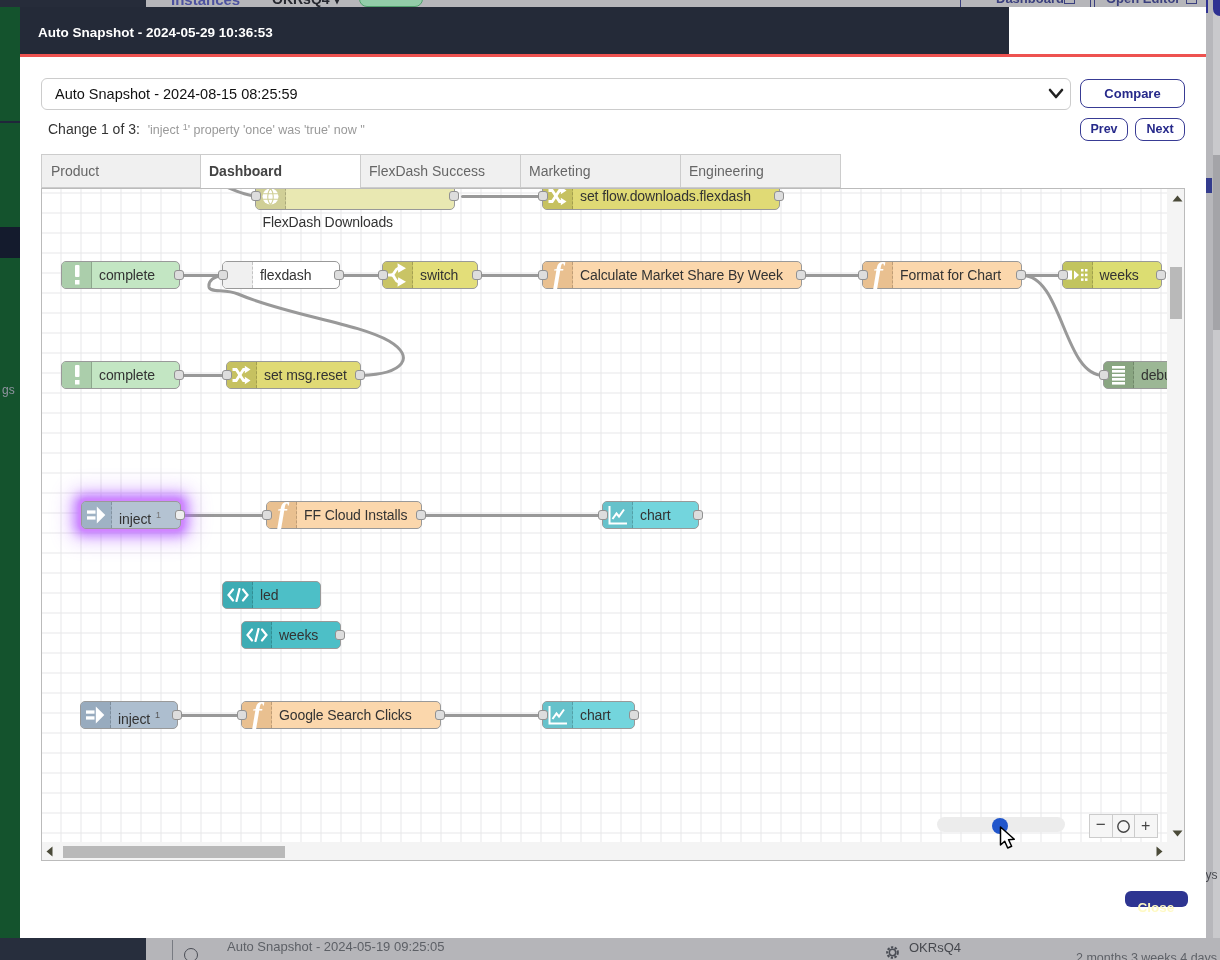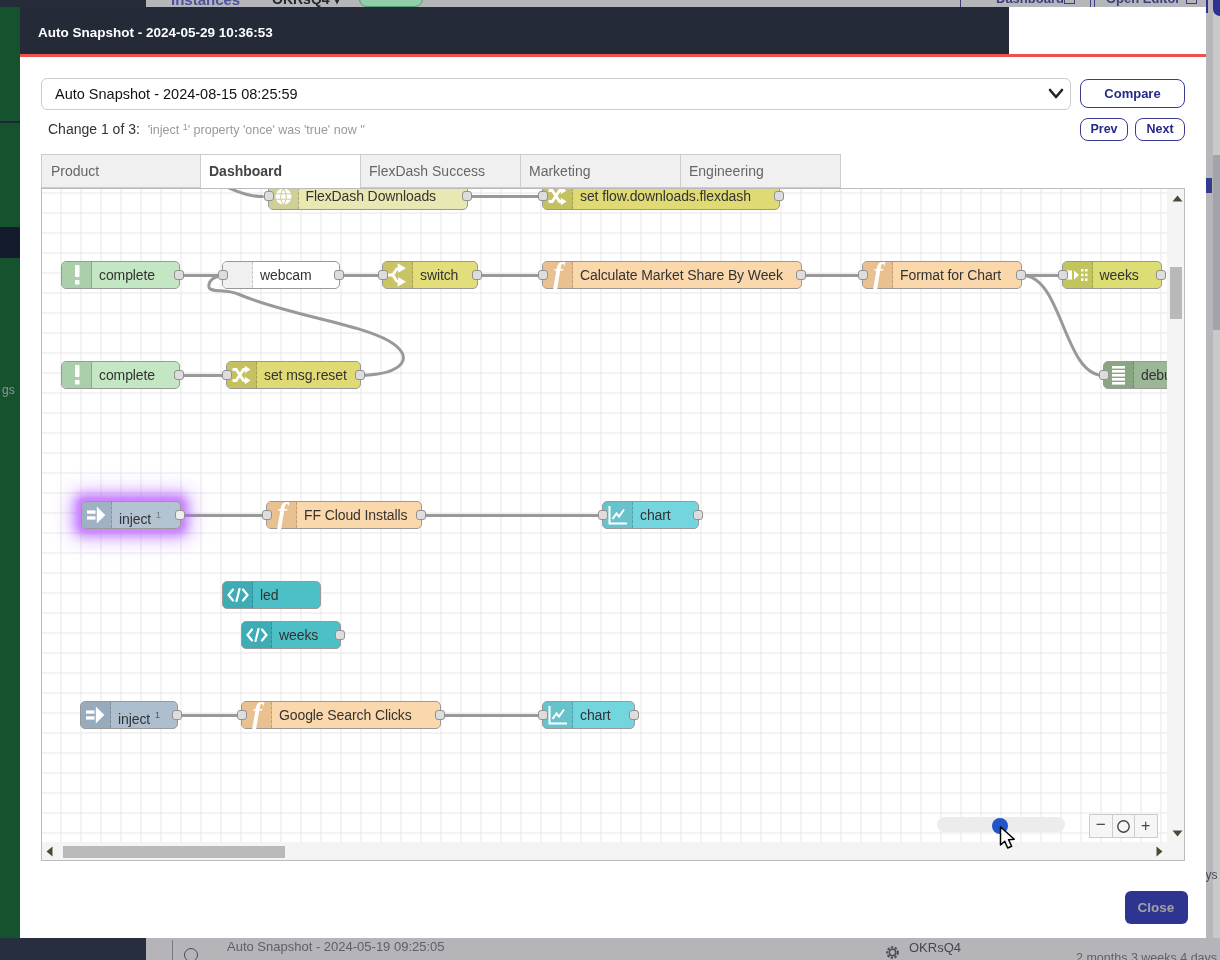--- a/index.html
+++ b/index.html
@@ -24,22 +24,22 @@
 
   #dropdown { left:21px; top:71px; width:1030px; height:32px; border:1px solid #ccc; border-radius:6px;
      font-size:14.5px; color:#111; line-height:30px; padding-left:13px; background:#fff; }
   .btn { border:1px solid #383b94; border-radius:8px; color:#26298a; font-weight:bold;
      text-align:center; background:#fff; }
   #btn-compare { left:1060px; top:71.5px; width:105px; height:29px; font-size:13px; line-height:27px; }
   #btn-prev { left:1060px; top:110.5px; width:48px; height:23.5px; font-size:12.5px; line-height:21.5px; }
   #btn-next { left:1115px; top:110.5px; width:50px; height:23.5px; font-size:12.5px; line-height:21.5px; }
   #changerow { left:28px; top:114px; font-size:14px; color:#333; }
   #changerow .small { font-size:12.5px; color:#999; }
-  #btn-close { left:1104.5px; top:884px; width:63px; height:33px; background:#2e3591; border-radius:6px;
-     color:#a3a3a3; font-weight:bold; font-size:13.5px; text-align:center; line-height:33px; }
+  #btn-close { left:1104.5px; top:884px; width:63px; height:16px; background:#2e3591; border-radius:6px;
+     color:#fef9c3; font-weight:bold; font-size:13.5px; text-align:center; line-height:33px; }
 
   .tab { top:147px; height:34px; border:1px solid #ccc; background:#f0f0f0; color:#666;
      font-size:14px; line-height:32px; padding-left:9px; z-index:2; }
   .tab.active { background:#fff; color:#444; font-weight:bold; border-bottom:none; z-index:3; }
 
   #canvasbox { left:20.5px; top:180.5px; width:1144px; height:673px; border:1px solid #bbb; background:#fff; }
 
   
   #canvas { left:41.5px; top:188.5px; width:1142px; height:671px; overflow:hidden;
      background-image: linear-gradient(to right, #e6e6e8 1px, transparent 1px),
@@ -141,21 +141,21 @@
       <path d="M 980.5,86.5 C 1020.5,86.5 1021.5,186.5 1061.5,186.5"></path>
       <path d="M 138.5,186.5 L 184.5,186.5"></path>
       <path d="M 319.5,186.5 C 362,185 374,168 347,152 C 315,134 245,126 196,105 C 183,99.5 168,104 167,98 C 166.2,91.5 172,87.5 180.5,86.5"></path>
       <path d="M 139.5,326.5 L 224.5,326.5"></path>
       <path d="M 380.5,326.5 L 560.5,326.5"></path>
       <path d="M 136.5,526.5 L 199.5,526.5"></path>
       <path d="M 399.5,526.5 L 500.5,526.5"></path>
     </g>
   </svg>
 
-  <div class="node" style="left:226px; top:-6.5px; width:200px; background:#e9e8b2;">
+  <div class="node" style="left:213px; top:-6.5px; width:200px; background:#e9e8b2;flex-direction:column;">
     <div class="icon" style="background:#d0cf96;">
       <svg width="19" height="19" viewBox="0 0 19 19">
             <circle cx="9.5" cy="9.5" r="8" fill="#fff"></circle>
         <path d="M1.5 6.7 H17.5 M1.5 12.3 H17.5 M9.5 1.5 C5.8 5.2 5.8 13.8 9.5 17.5 M9.5 1.5 C13.2 5.2 13.2 13.8 9.5 17.5" stroke="#d0cf96" stroke-width="1.1" fill="none"></path>
           </svg>
     </div>
     <div class="lbl">FlexDash Downloads</div>
     <div class="port pin"></div>
         <div class="port pout"></div>
   </div>
@@ -180,21 +180,21 @@
       <svg width="8" height="20" viewBox="0 0 8 20">
             <rect x="2" y="0" width="4.5" height="12" rx="1" fill="#fff"></rect>
             <rect x="2" y="15" width="4.5" height="4.5" fill="#fff"></rect>
           </svg>
     </div>
     <div class="lbl">complete</div>
     <div class="port pout"></div>
   </div>
   <div class="node" style="left:180.5px; top:72.5px; width:118px; background:#ffffff;">
     <div class="icon" style="background:#f0f0f0;"></div>
-    <div class="lbl">webcam</div>
+    <div class="lbl">flexdash</div>
     <div class="port pin"></div>
         <div class="port pout"></div>
   </div>
   <div class="node" style="left:340.5px; top:72.5px; width:96px; background:#e3de79;">
     <div class="icon" style="background:#c9c465;">
       <svg width="26" height="26" viewBox="0 0 26 26" style="overflow:visible;">
         <path d="M0 13 H6.5 C10 13 9 7.5 13.5 6" stroke="#fff" stroke-width="2.8" fill="none"></path>
         <path d="M6.5 13 C10 13 9 18.5 13.5 20" stroke="#fff" stroke-width="2.8" fill="none"></path>
         <polygon points="12.5,1.2 21,6.3 13.2,10.8" fill="#fff"></polygon>
         <polygon points="12.5,24.8 21,19.7 13.2,15.2" fill="#fff"></polygon>

